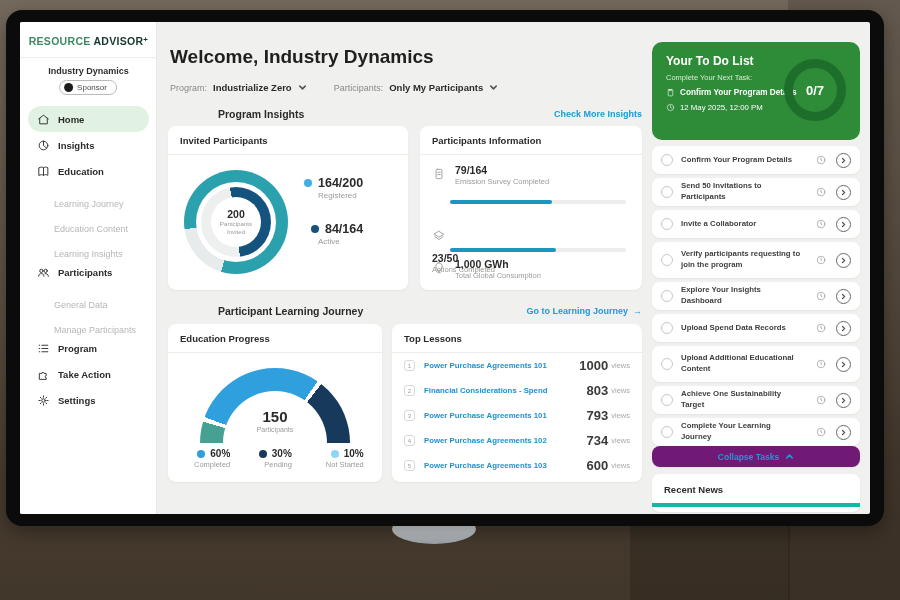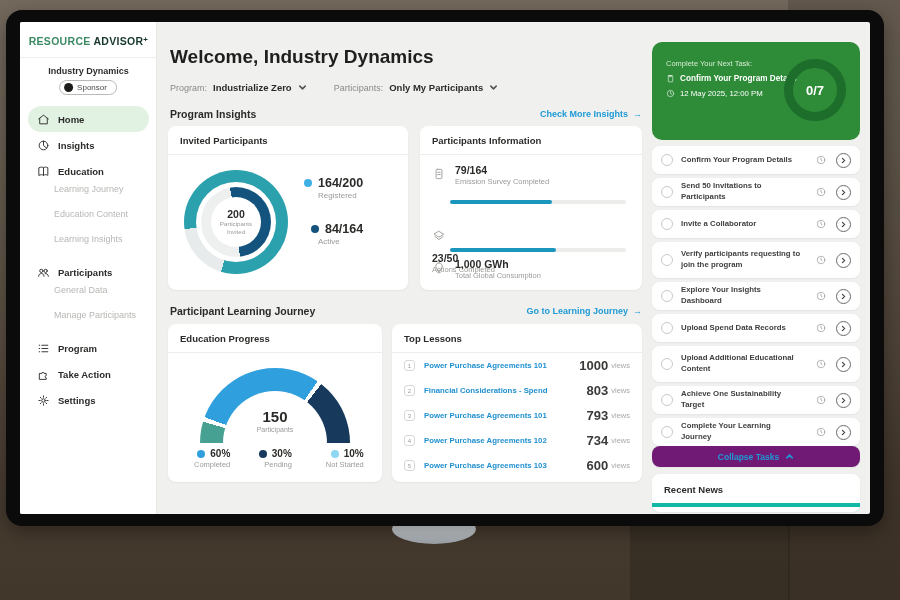--- a/index.html
+++ b/index.html
@@ -36,34 +36,34 @@
     display:flex; align-items:center; gap:4px; border:1px solid #b9bab6; border-radius:10px;
     padding:2px 9px 2px 4px; background:#fff; }
   .sponsor-dot { width:9px; height:9px; border-radius:50%; background:#1c1c1a; display:flex;
     align-items:center; justify-content:center; color:#fff; font-size:6px; }
   .sponsor-label { font-size:8px; color:#4a4a48; }
 
   .nav { position:absolute; left:0; top:84px; width:137px; }
   .nav-item { height:26px; display:flex; align-items:center; gap:8px; margin:0 8px;
     padding:0 9px; border-radius:13px; font-size:9.5px; font-weight:bold; color:#2b2b29; cursor:pointer; }
   .nav-item.active { background:#e1f2e2; }
-  .nav-sub { height:25px; display:flex; align-items:flex-start; margin:0 8px; padding:0 9px 0 26px;
+  .nav-sub { height:25px; display:flex; align-items:flex-end; margin:0 8px; padding:0 9px 0 26px;
     font-size:9px; color:#b7b8b4; cursor:pointer; }
   .nav-icon { width:13px; height:13px; stroke:#2b2b29; fill:none; stroke-width:1.7;
     stroke-linecap:round; stroke-linejoin:round; flex:0 0 13px; }
 
   
   .welcome { position:absolute; left:150px; top:24px; font-size:19px; font-weight:bold; color:#1f1f1d; }
   .filters { position:absolute; left:150px; top:60px; display:flex; gap:27px; align-items:center; }
   .filter { display:flex; align-items:center; gap:6px; cursor:pointer; }
   .filter-label { font-size:9px; color:#8a8b87; }
   .filter-value { font-size:9.5px; font-weight:bold; color:#2b2b29; }
   .chev { width:9px; height:9px; stroke:#555652; fill:none; stroke-width:1.8; stroke-linecap:round; }
 
-  .section-title { position:absolute; font-size:10.5px; font-weight:bold; color:#2b2b29; }
+  .section-title { position:absolute; font-size:10.5px; font-weight:bold; color:#2b2b29;margin-left:48px; }
   .section-link { position:absolute; right:228px; font-size:9px; font-weight:bold; color:#1e9ad6;
     cursor:pointer; display:flex; gap:5px; align-items:center; }
 
   .card { position:absolute; background:#fff; border-radius:8px; box-shadow:0 1px 2px rgba(0,0,0,.05); }
   .card-title { font-size:9.5px; font-weight:bold; color:#2b2b29; padding:9px 12px 8px;
     border-bottom:1px solid #ececea; }
 
   
   .donut { position:absolute; left:16px; top:44px; width:104px; height:104px; border-radius:50%;
     background:conic-gradient(from 262deg,#2ba1ad 0 81.9%,#e8ebeb 81.9% 100%); }
@@ -257,21 +257,21 @@
         <div class="filter">
           <span class="filter-label">Participants:</span>
           <span class="filter-value">Only My Participants</span>
           <svg class="chev" viewBox="0 0 10 10">
               <path d="M2 3.5 L5 6.5 L8 3.5"></path>
             </svg>
         </div>
       </div>
 
       <div class="section-title" style="left:150px; top:86px;">Program Insights</div>
-      <div class="section-link" style="top:87px;">
+      <div class="section-link" style="top:87px;flex-direction:column;">
         <span>Check More Insights</span>
         <span>→</span>
       </div>
 
       <div class="card" style="left:148px; top:104px; width:240px; height:164px;">
         <div class="card-title">Invited Participants</div>
         <div class="donut">
           <div class="donut-gap"></div>
           <div class="donut-inner"></div>
           <div class="donut-hole">
@@ -409,20 +409,21 @@
         </div>
         <div class="lesson-row">
           <span class="lesson-rank">5</span>
           <span class="lesson-title">Power Purchase Agreements 103</span>
           <span class="lesson-views">600</span>
           <span class="lesson-views-word">views</span>
         </div>
       </div>
 
       <div class="todo-card">
+        <div class="todo-title">Your To Do List</div>
         <div class="todo-sub">Complete Your Next Task:</div>
         <div class="todo-row">
           <svg class="todo-icon" viewBox="0 0 24 24">
               <rect x="6" y="4" width="12" height="17" rx="2"></rect>
               <path d="M9 4 H15 V7 H9 Z"></path>
             </svg>
           <span class="todo-row-text">Confirm Your Program Details</span>
         </div>
         <div class="todo-row">
           <svg class="todo-icon" viewBox="0 0 24 24">

